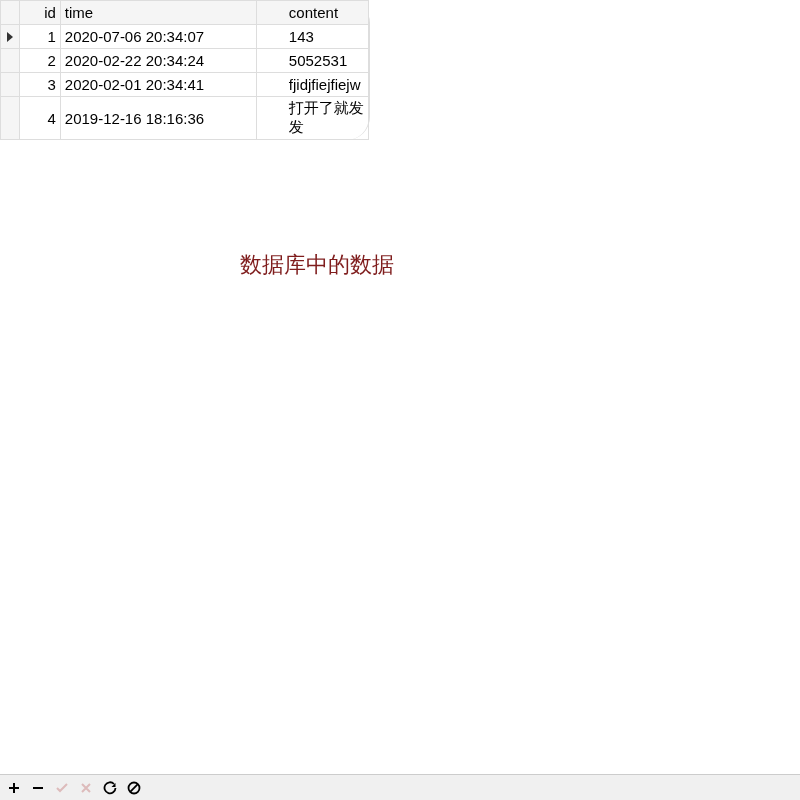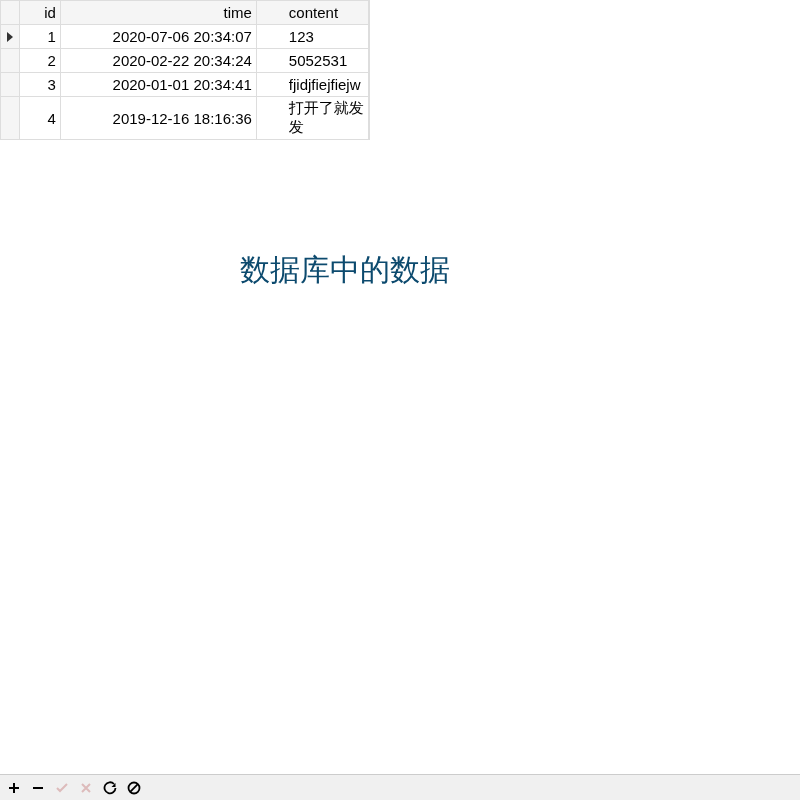--- a/index.html
+++ b/index.html
@@ -12,20 +12,21 @@
       font-size: 15px;
       background: #ffffff;
       width: 800px;
       height: 800px;
       position: relative;
       overflow: hidden;
     }
     .grid-container {
       width: 370px;
       border-right: 1px solid #ddd;
+      border-radius: 23px;
     }
     table {
       border-collapse: collapse;
       width: 100%;
     }
     th, td {
       border: 1px solid #ddd;
       padding: 2px 4px;
       text-align: left;
       height: 24px;
@@ -42,38 +43,37 @@
       text-align: center;
       padding: 0;
     }
     .col-id {
       width: 40px;
       text-align: right;
       padding-right: 4px;
     }
     .col-time {
       width: 190px;
-      text-align: right;
     }
     .col-content {
       width: 108px;
       padding-left: 32px;
     }
     th.row-indicator {
       background: #f5f5f5;
     }
     td.col-id {
       text-align: right;
     }
     .caption {
       position: absolute;
       top: 250px;
       left: 240px;
-      color: #0c4a6e;
-      font-size: 30px;
+      color: #7f1d1d;
+      font-size: 22px;
       font-family: "Microsoft YaHei", sans-serif;
     }
     .toolbar {
       position: absolute;
       bottom: 0;
       left: 0;
       width: 100%;
       height: 26px;
       background: #f0f0f0;
       border-top: 1px solid #ccc;
@@ -124,32 +124,32 @@
         <th class="col-id">id</th>
         <th class="col-time">time</th>
         <th class="col-content">content</th>
       </tr>
     </thead>
     <tbody id="grid-body">
     <tr>
           <td class="row-indicator"><span class="indicator-arrow"></span></td>
           <td class="col-id">1</td>
           <td class="col-time">2020-07-06 20:34:07</td>
-          <td class="col-content">123</td>
+          <td class="col-content">143</td>
         </tr>
         <tr>
           <td class="row-indicator"></td>
           <td class="col-id">2</td>
           <td class="col-time">2020-02-22 20:34:24</td>
           <td class="col-content">5052531</td>
         </tr>
         <tr>
           <td class="row-indicator"></td>
           <td class="col-id">3</td>
-          <td class="col-time">2020-01-01 20:34:41</td>
+          <td class="col-time">2020-02-01 20:34:41</td>
           <td class="col-content">fjidjfiejfiejw</td>
         </tr>
         <tr>
           <td class="row-indicator"></td>
           <td class="col-id">4</td>
           <td class="col-time">2019-12-16 18:16:36</td>
           <td class="col-content">打开了就发发</td>
         </tr>
       </tbody>
   </table>

